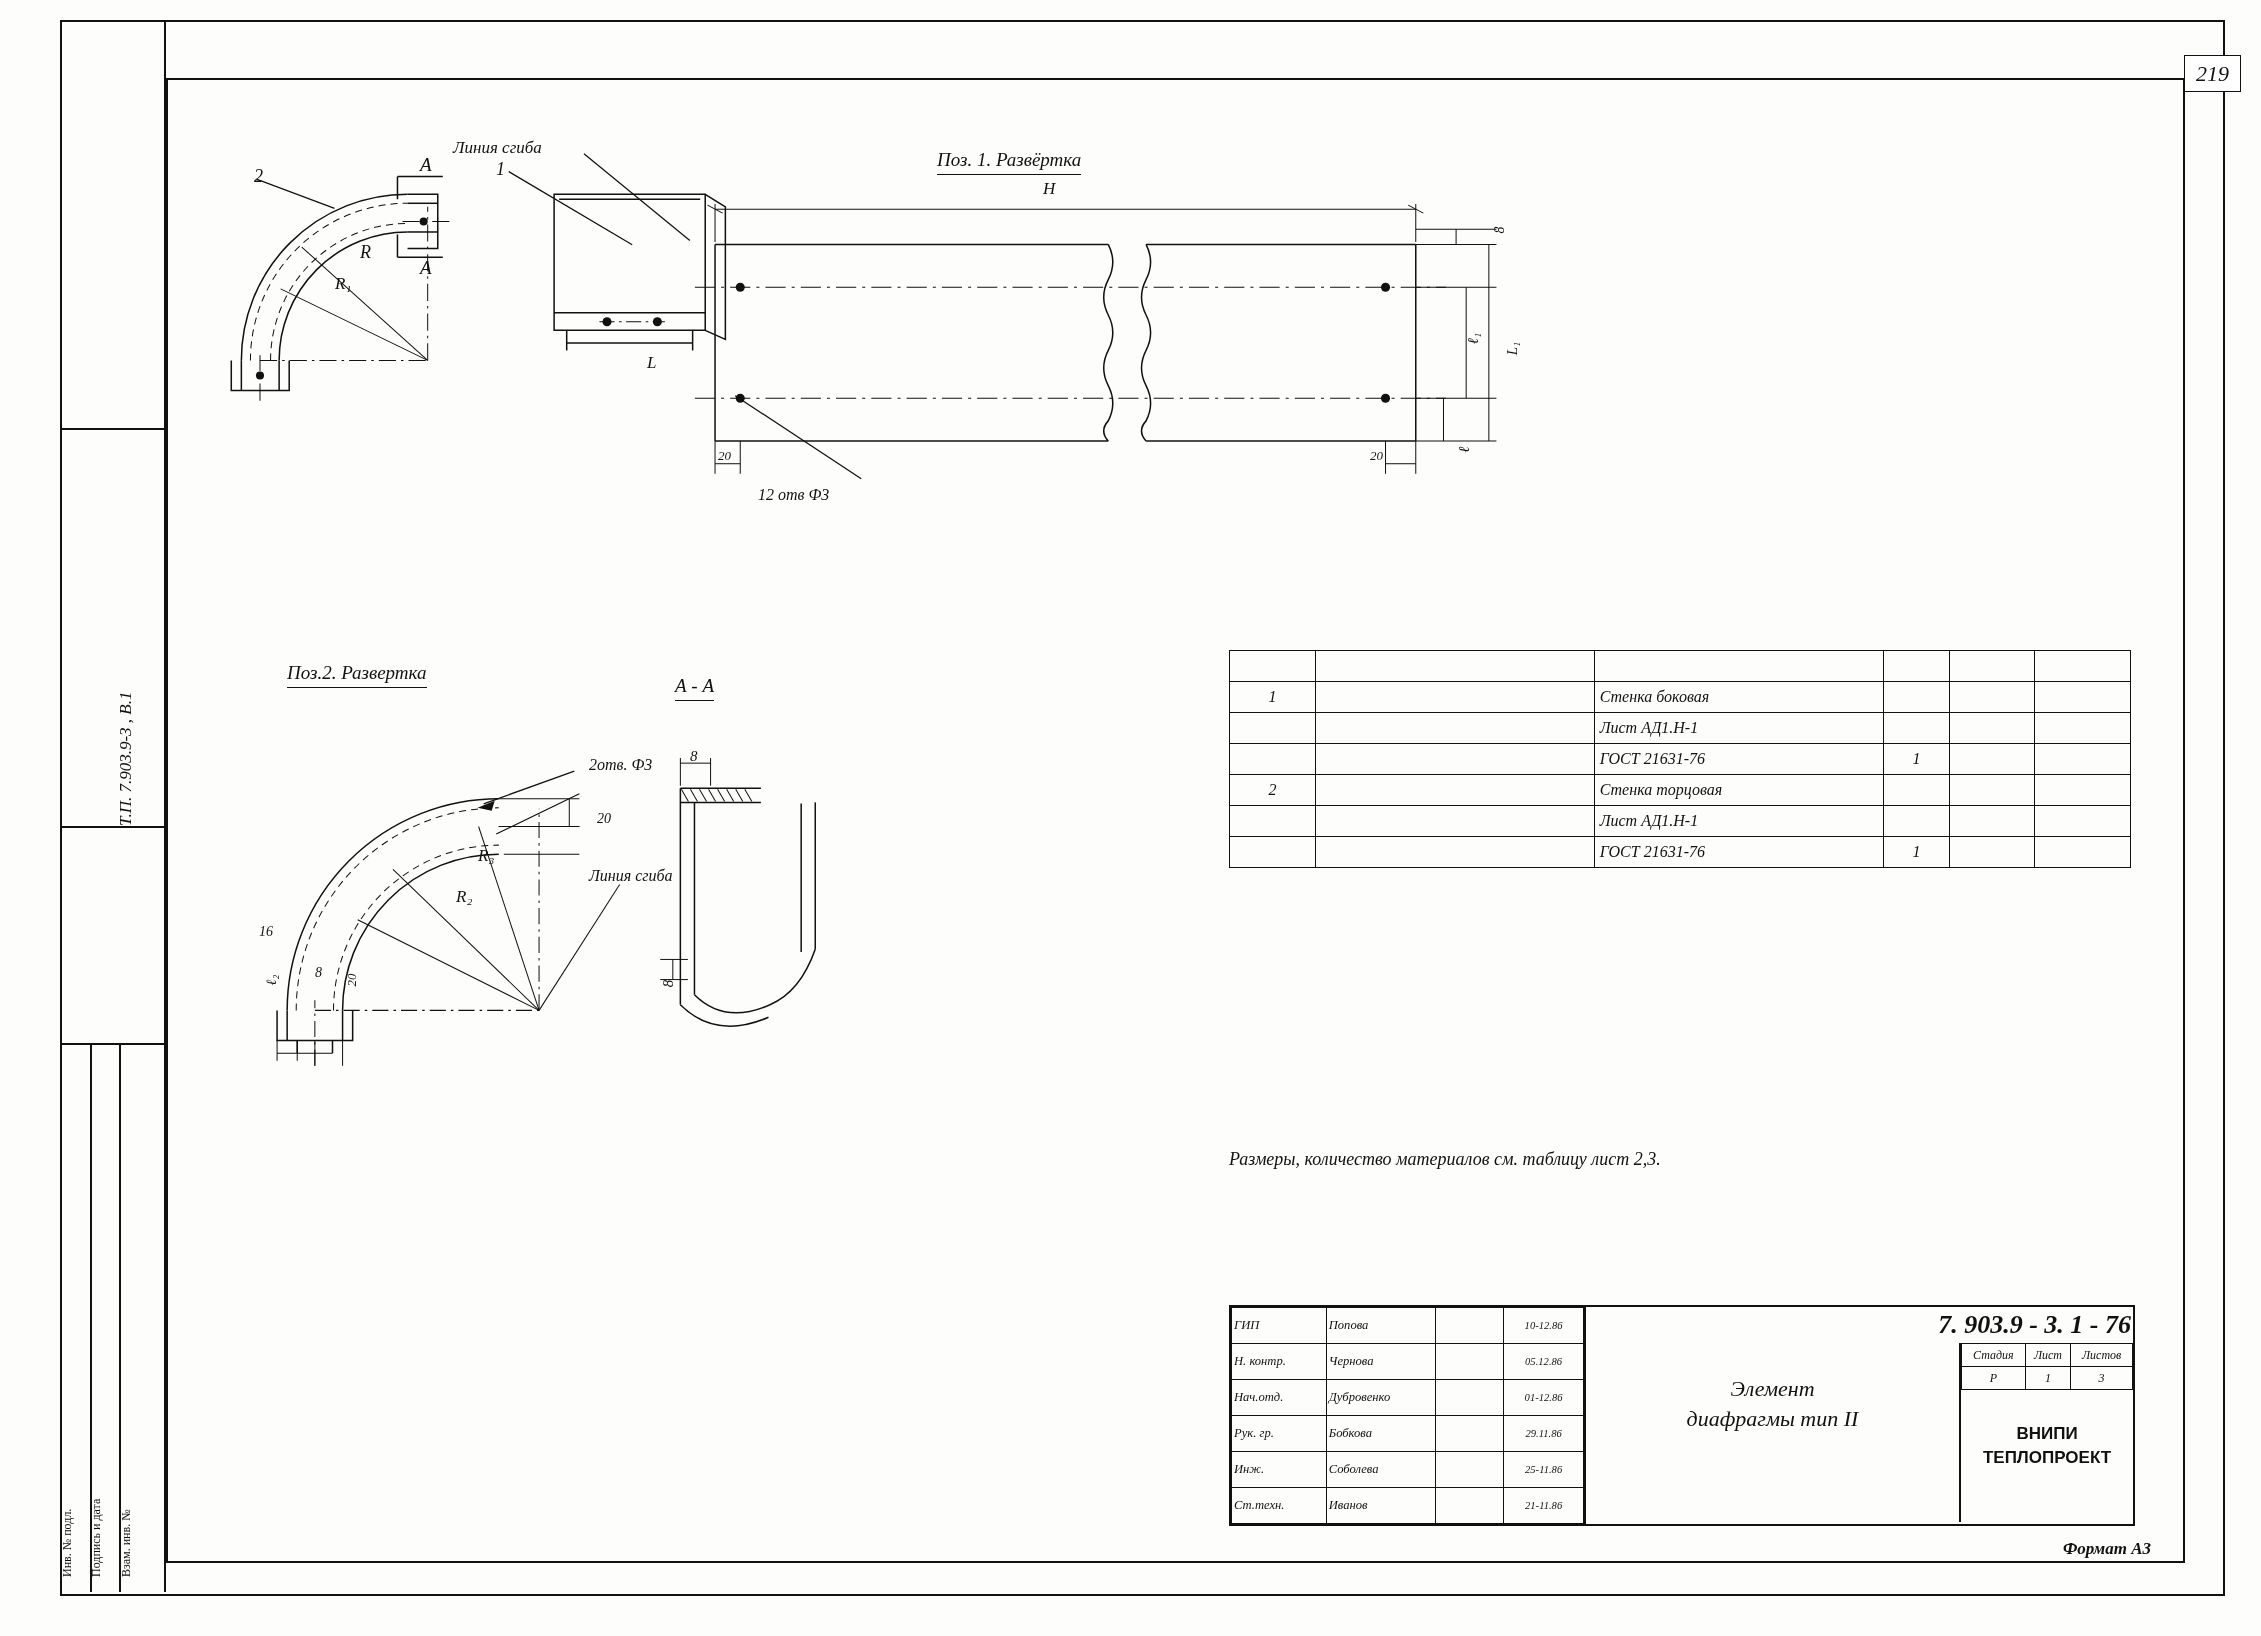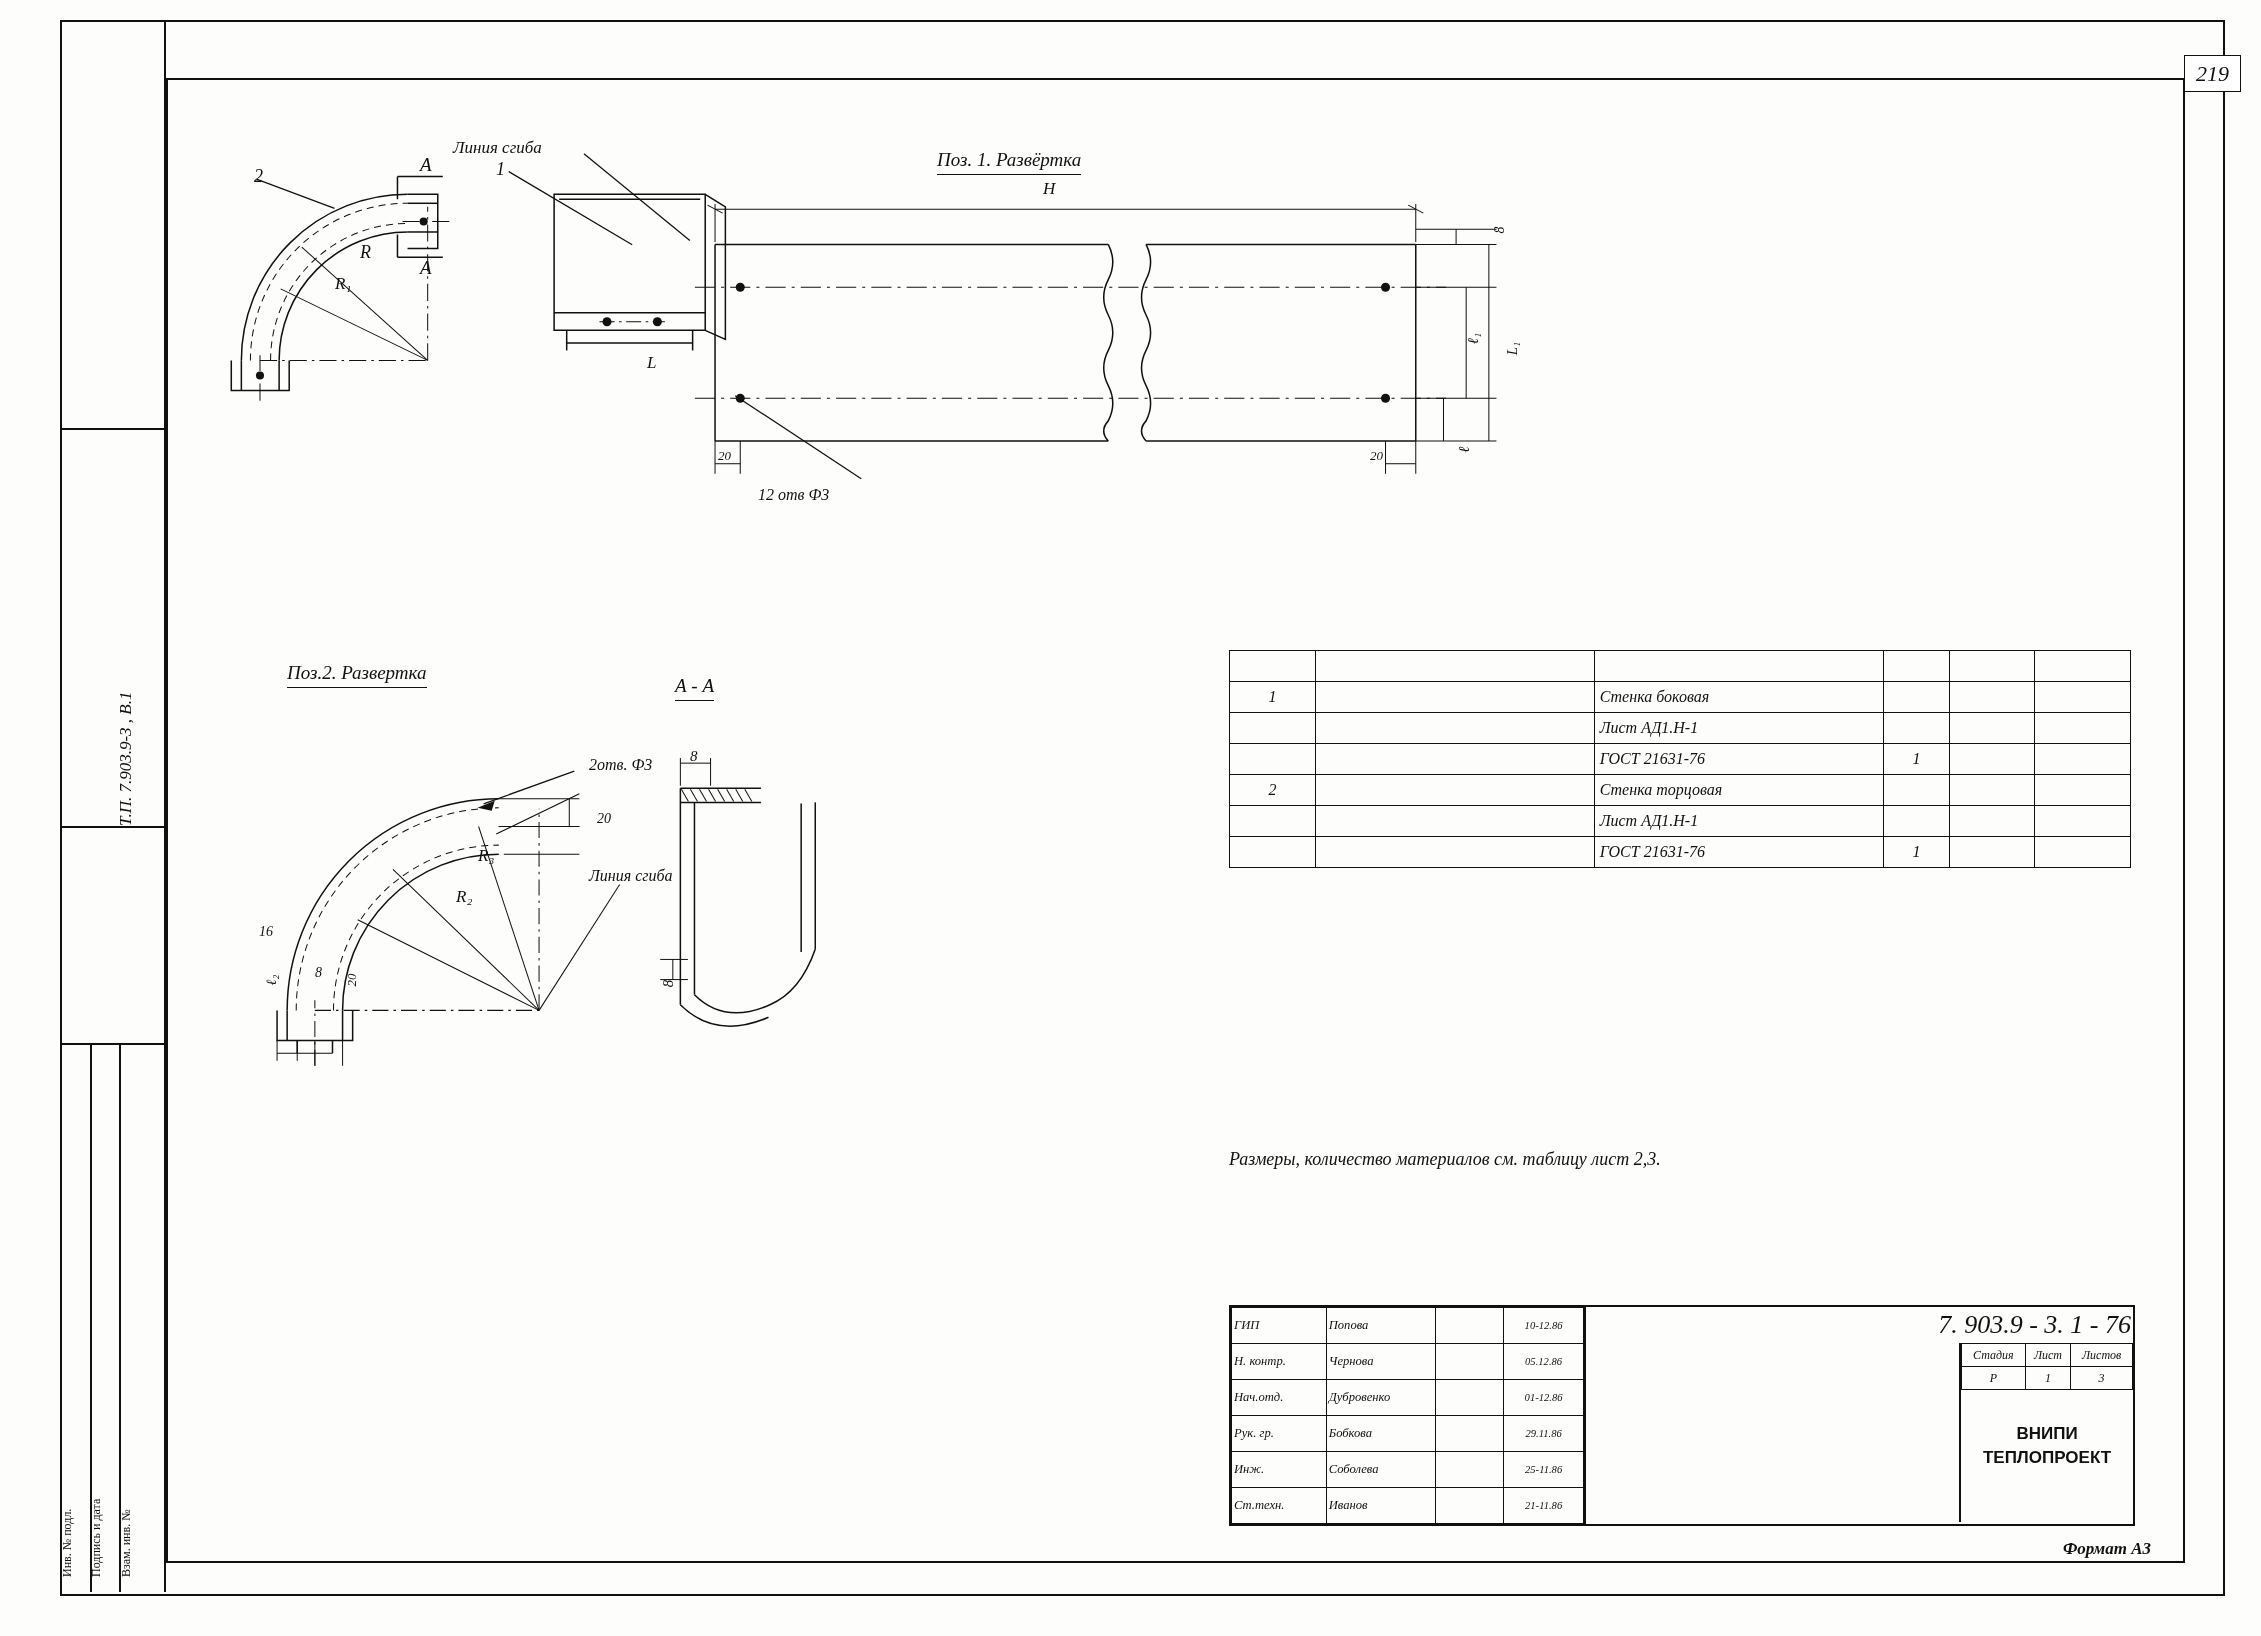--- a/index.html
+++ b/index.html
@@ -77,21 +77,21 @@
   #tb-left td{border:1px solid #111;font-style:italic;padding:0 2px;font-family:"Liberation Serif",serif;height:23px;}
   .tb-role{width:91px;}
   .tb-name{width:106px;}
   .tb-sign{width:65px;}
   .tb-date{width:76px;text-align:center;font-size:10.6px;margin-top:16px;}
   #tb-mid{position:absolute;left:355px;top:36px;width:373px;height:121px;
     display:flex;flex-direction:column;align-items:center;justify-content:center;}
   #tb-mid div{font-size:22px;font-style:italic;line-height:1.35;}
   #tb-code{position:absolute;left:355px;top:0;width:545px;height:36px;
     display:flex;align-items:center;justify-content:flex-end;padding-right:20px;
-    font-size:26px;font-style:italic;}
+    font-size:26px;font-style:italic;font-weight:bold;}
   #tb-right{position:absolute;right:0;top:36px;width:172px;height:179px;border-left:2px solid #111;}
   #tb-right table{border-collapse:collapse;width:100%;font-size:12px;}
   #tb-right td{border:1px solid #111;text-align:center;font-style:italic;height:20px;font-family:"Liberation Serif",serif;}
   #tb-org{position:absolute;right:0;top:98px;width:172px;height:81px;
     display:flex;flex-direction:column;align-items:center;justify-content:center;
     font-weight:bold;font-size:17px;font-family:"Liberation Sans",sans-serif;line-height:1.4;}
   #format-lbl{position:absolute;right:30px;top:1461px;font-size:17px;font-style:italic;font-weight:bold;}
 
   .note-line{position:absolute;left:1063px;top:1071px;font-size:18px;font-style:italic;}
 
@@ -491,20 +491,24 @@
             <td class="tb-name">Иванов</td>
             <td class="tb-sign"></td>
             <td class="tb-date">21-11.86</td>
           </tr>
         </tbody>
           </table>
       </div>
 
       <div id="tb-code">7. 903.9 - 3. 1 - 76</div>
 
+      <div id="tb-mid">
+        <div>Элемент</div>
+        <div>диафрагмы тип II</div>
+      </div>
 
       <div id="tb-right">
         <table>
           <tbody>
               <tr>
             <td>Стадия</td>
             <td>Лист</td>
             <td>Листов</td>
           </tr>
           <tr>

